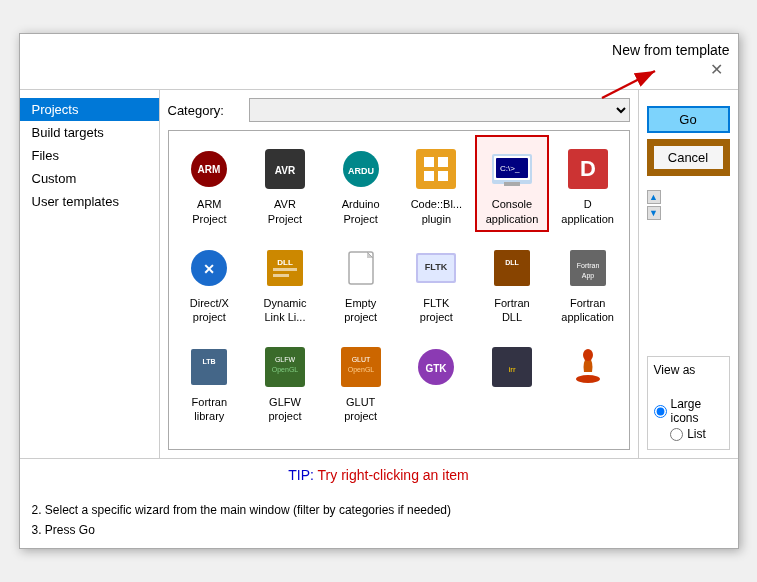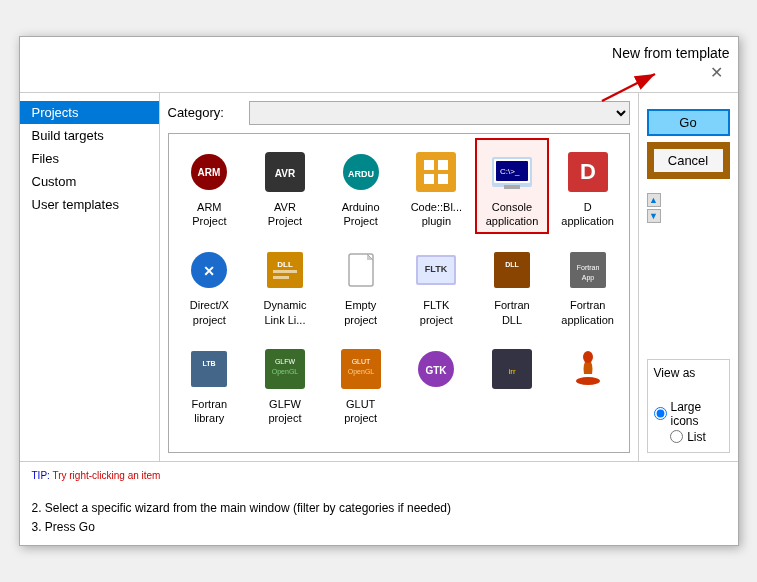--- a/index.html
+++ b/index.html
@@ -178,22 +178,23 @@
       font-size: 12px;
       justify-content: center;
     }
     .bottom-area {
       border-top: 1px solid #ccc;
       padding: 8px 12px;
       background: #fff;
     }
     .tip-text {
       color: #0000cc;
-      font-size: 10px;
+      font-size: 14px;
       margin-bottom: 18px;
+      text-align: center;
     }
     .tip-text span.try {
       color: #cc0000;
       cursor: pointer;
     }
     .instructions {
       font-size: 12px;
       color: #000;
       line-height: 1.6;
     }

